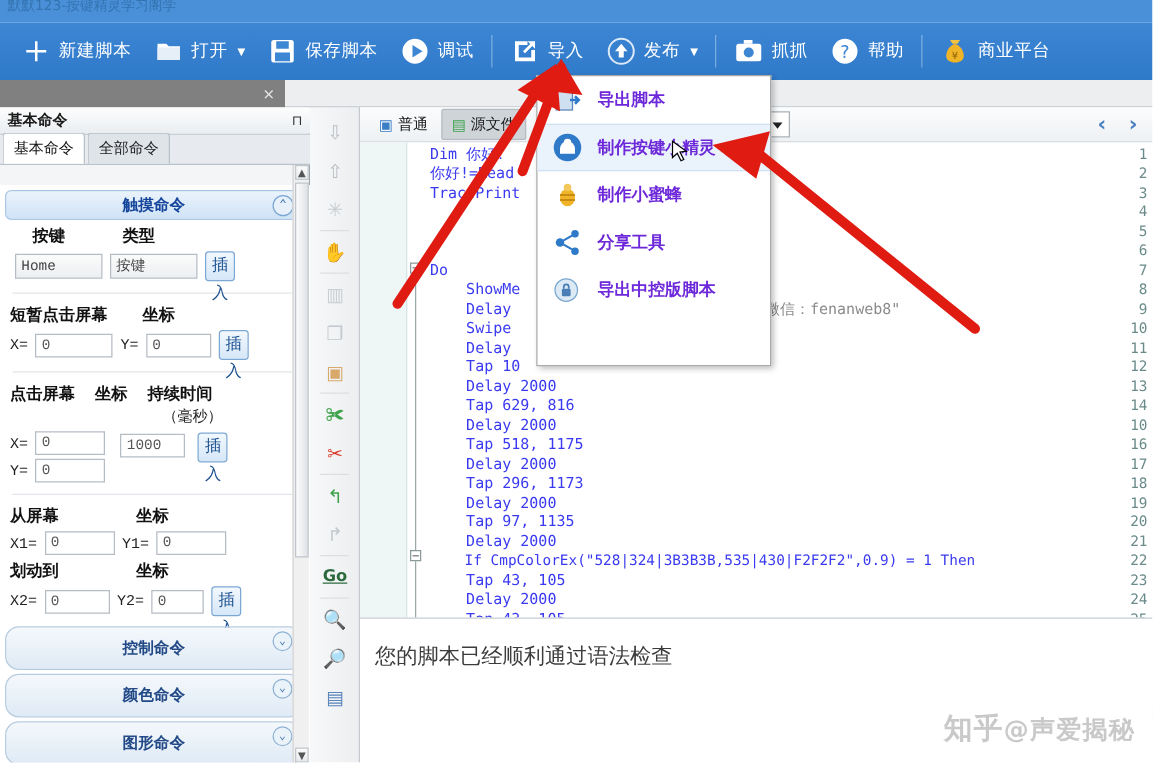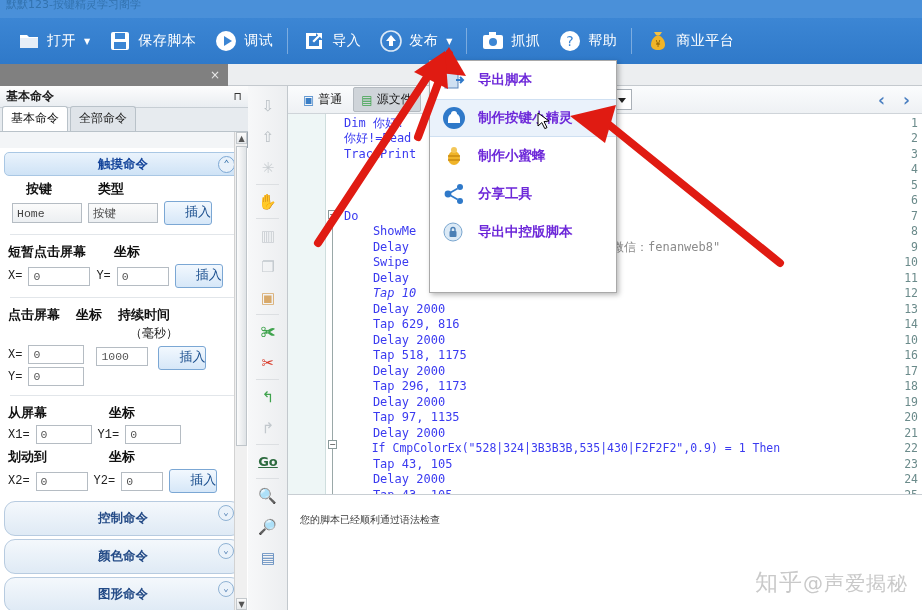--- a/index.html
+++ b/index.html
@@ -106,22 +106,22 @@
     padding: 0 4px;
   }
   .sel-box {
     border: 1px solid #b5bcc3; background: linear-gradient(#fbfbfb,#eceff2);
     font-size: 11.5px; color: #444; height: 20px; line-height: 19px;
     padding: 0 16px 0 4px; position: relative; width: 70px;
   }
   .ins-btn {
     border: 1px solid #7ba7d4; border-radius: 3px;
     background: linear-gradient(#f2f8fe,#d6e7f8);
-    color: #1b4f8e; font-size: 13px; width: 48px; height: 24px;
-    line-height: 22px; text-align: right;
+    color: #1b4f8e; font-size: 13px; width: 24px; height: 24px;
+    line-height: 22px; text-align: center;
   }
 
   .collapsed-grp {
     margin: 3px 6px 0 4px; height: 35px;
     border: 1px solid #b7cbe0; border-radius: 11px;
     background: linear-gradient(#f4f8fc,#dfeaf5);
     display: flex; align-items: center; justify-content: center;
     position: relative;
   }
   .collapsed-grp .cg-t { font-size: 12.5px; color: #234a86; font-weight: bold; }
@@ -247,21 +247,21 @@
     background: linear-gradient(#fbfbfb,#e6e9ec); border: 1px solid #c3c8cc;
   }
   .hscroll .hl { left: 1px; } .hscroll .hr { right: 1px; }
 
   .status-pane {
     position: absolute; left: 0; bottom: 0; width: 634px; height: 116px;
     background: #ffffff; border-top: 1px solid #c8ced3;
   }
   .status-pane .st-txt {
     position: absolute; left: 12px; top: 18px;
-    font-size: 10px; color: #3c3c3c;
+    font-size: 17px; color: #3c3c3c;
   }
 
   
   .menu {
     position: absolute; left: 429px; top: 60px; width: 188px; height: 233px;
     background: #ffffff; border: 1px solid #a9a9a9;
     box-shadow: 2px 2px 5px rgba(0,0,0,.28);
     z-index: 40;
   }
   .mi {
@@ -277,39 +277,47 @@
   .cursor {
     position: absolute; left: 537px; top: 112px; width: 14px; height: 20px; z-index: 60;
   }
 
   
   .arrows { position: absolute; left: 0; top: 0; width: 922px; height: 610px; z-index: 50; pointer-events: none; }
 
   
   .wm {
     position: absolute; right: 14px; bottom: 12px;
-    font-size: 23px; color: #c9c9c9; font-weight: normal;
+    font-size: 23px; color: #c9c9c9; font-weight: bold;
     letter-spacing: 1px; z-index: 55; white-space: nowrap;
     font-family: "DejaVu Sans","Liberation Sans",sans-serif;
     margin-top: 43px;
   }
   .wm .sm { font-size: 20px; }
 </style>
 </head>
 <body>
 
 <div id="app">
 
   <div class="topbar">
     <div class="tab-title">默默123-按键精灵学习阁学</div>
     <div class="tr-bits"></div>
   </div>
 
   <div class="toolbar">
 
+    <div class="tb-item">
+      <span class="tb-ico">
+        <svg viewBox="0 0 24 24">
+            <path d="M11 4h2v7h7v2h-7v7h-2v-7H4v-2h7z" fill="#ffffff"></path>
+          </svg>
+      </span>
+      <span class="lbl">新建脚本</span>
+    </div>
 
     <div class="tb-item">
       <span class="tb-ico">
         <svg viewBox="0 0 24 24">
             <path d="M3 6h7l2 2h9v11H3z" fill="#ffffff"></path>
             <path d="M3 9h18v10H3z" fill="#e6eef7"></path>
           </svg>
       </span>
       <span class="lbl">打开</span>
       <span class="caret">▼</span>
@@ -643,21 +651,21 @@
       <div class="ln" style="top:405px;">27</div>
 
       <div class="cl" style="top:2px;">Dim 你好!</div>
       <div class="cl" style="top:17px;">你好!=Read</div>
       <div class="cl" style="top:33px;">TracePrint</div>
       <div class="cl" style="top:95px;">Do</div>
       <div class="cl" style="top:110px;">    ShowMe</div>
       <div class="cl" style="top:126px;">    Delay</div>
       <div class="cl" style="top:141px;">    Swipe</div>
       <div class="cl" style="top:157px;">    Delay</div>
-      <div class="cl" style="top:172px;font-style:italic;">    Tap 10</div>
+      <div class="cl" style="top:172px;">    Tap 10</div>
       <div class="cl" style="top:188px;">    Delay 2000</div>
       <div class="cl" style="top:203px;">    Tap 629, 816</div>
       <div class="cl" style="top:219px;">    Delay 2000</div>
       <div class="cl" style="top:234px;">    Tap 518, 1175</div>
       <div class="cl" style="top:250px;">    Delay 2000</div>
       <div class="cl" style="top:265px;">    Tap 296, 1173</div>
       <div class="cl" style="top:281px;">    Delay 2000</div>
       <div class="cl" style="top:296px;">    Tap 97, 1135</div>
       <div class="cl" style="top:312px;">    Delay 2000</div>
       <div class="cl" style="top:327px;font-size:11.5px;">    If CmpColorEx("528|324|3B3B3B,535|430|F2F2F2",0.9) = 1 Then</div>

